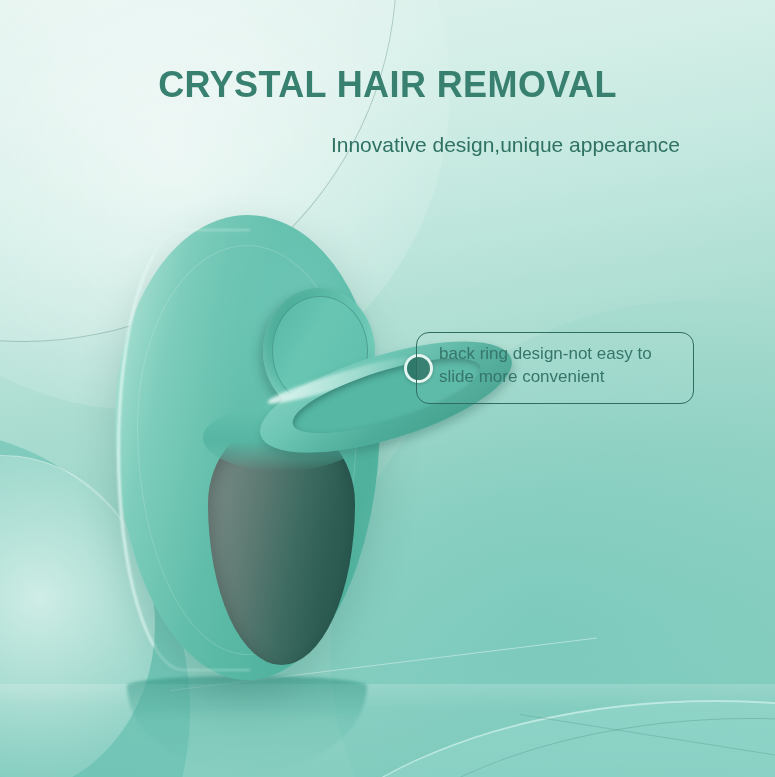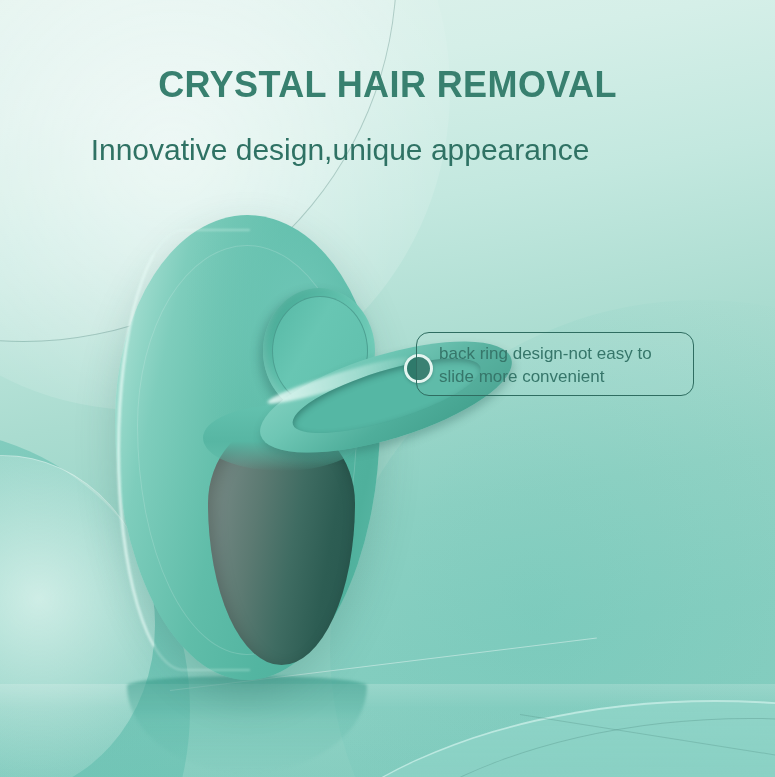--- a/index.html
+++ b/index.html
@@ -129,22 +129,22 @@
     font-size: 36px;
     font-weight: 700;
     letter-spacing: 0.4px;
     color: #38806f;
     white-space: nowrap;
   }
   .subhead {
     position: absolute;
     left: 0; top: 133px;
     width: 680px;
-    text-align: center;
-    font-size: 30px;
+    text-align: right;
+    font-size: 21px;
     font-weight: 400;
     color: #2f7264;
     white-space: nowrap;
   }
 
   
   .device-wrap {
     position: absolute;
     left: 115px; top: 215px;
     width: 300px; height: 470px;
@@ -266,21 +266,21 @@
     width: 240px; height: 96px;
     border-radius: 50% 50% 50% 50% / 10% 10% 90% 90%;
     background: linear-gradient(180deg, rgba(58,155,138,0.65) 0%, rgba(88,180,164,0.30) 45%, rgba(120,200,186,0.02) 100%);
     filter: blur(1.5px);
   }
 
   
   .callout-box {
     position: absolute;
     left: 416px; top: 332px;
-    width: 278px; height: 64px;
+    width: 278px; height: 72px;
     box-sizing: border-box;
     border: 1.5px solid #2f6d61;
     border-radius: 13px;
     background: rgba(255,255,255,0.06);
     padding: 9px 0 0 22px;
   }
   .callout-text {
     font-size: 17px;
     line-height: 23px;
     color: #36766a;

